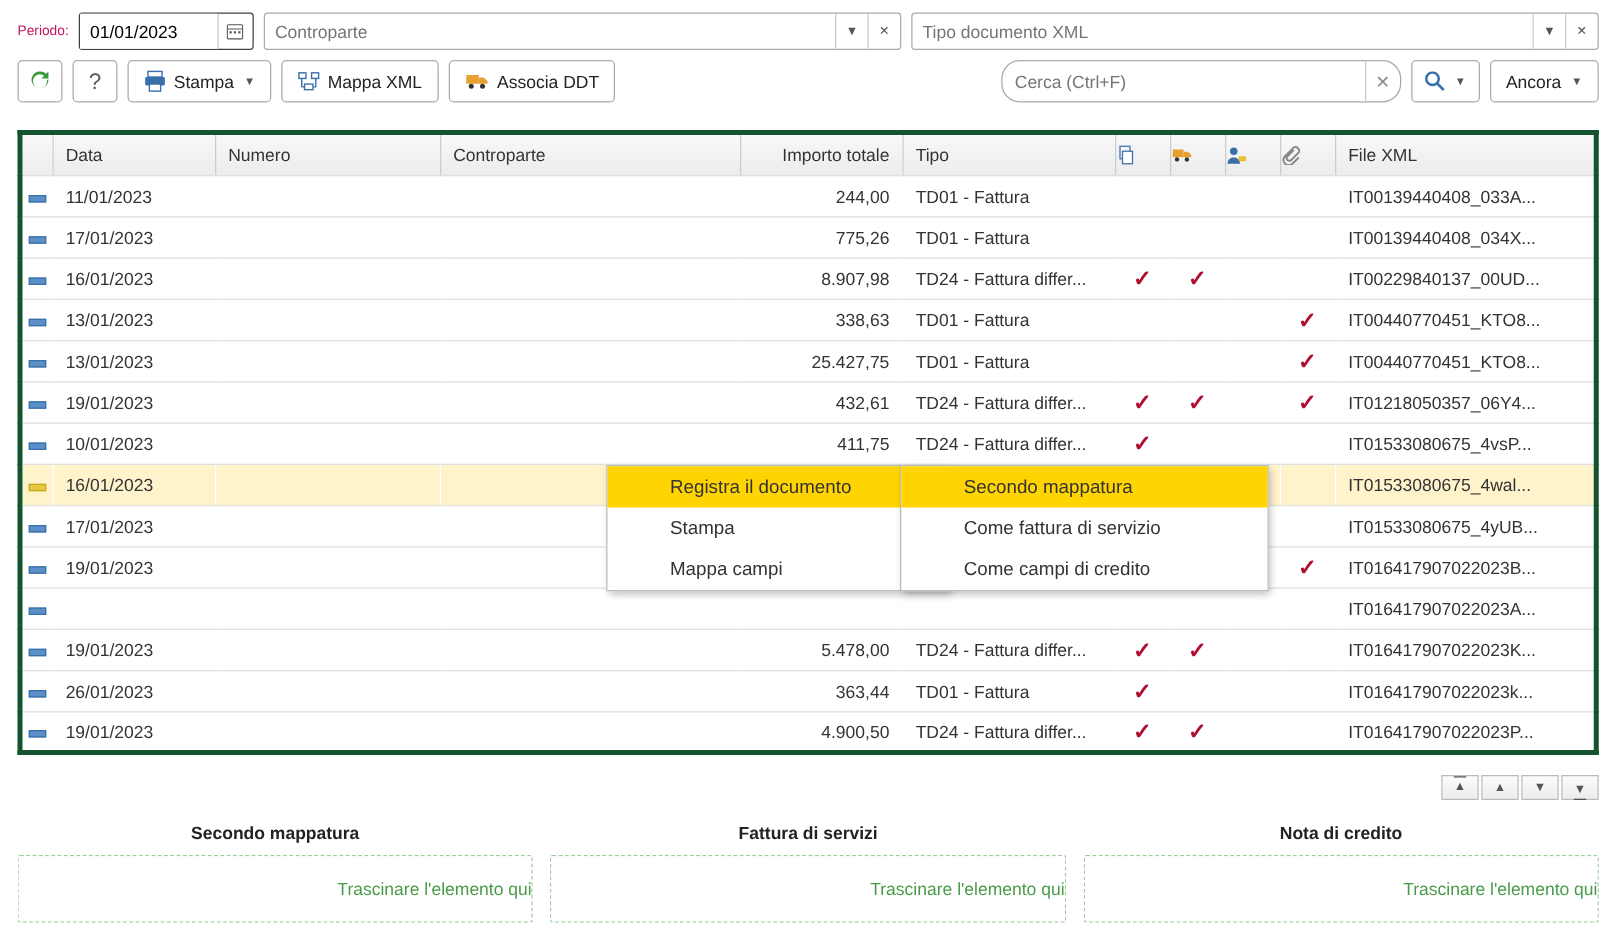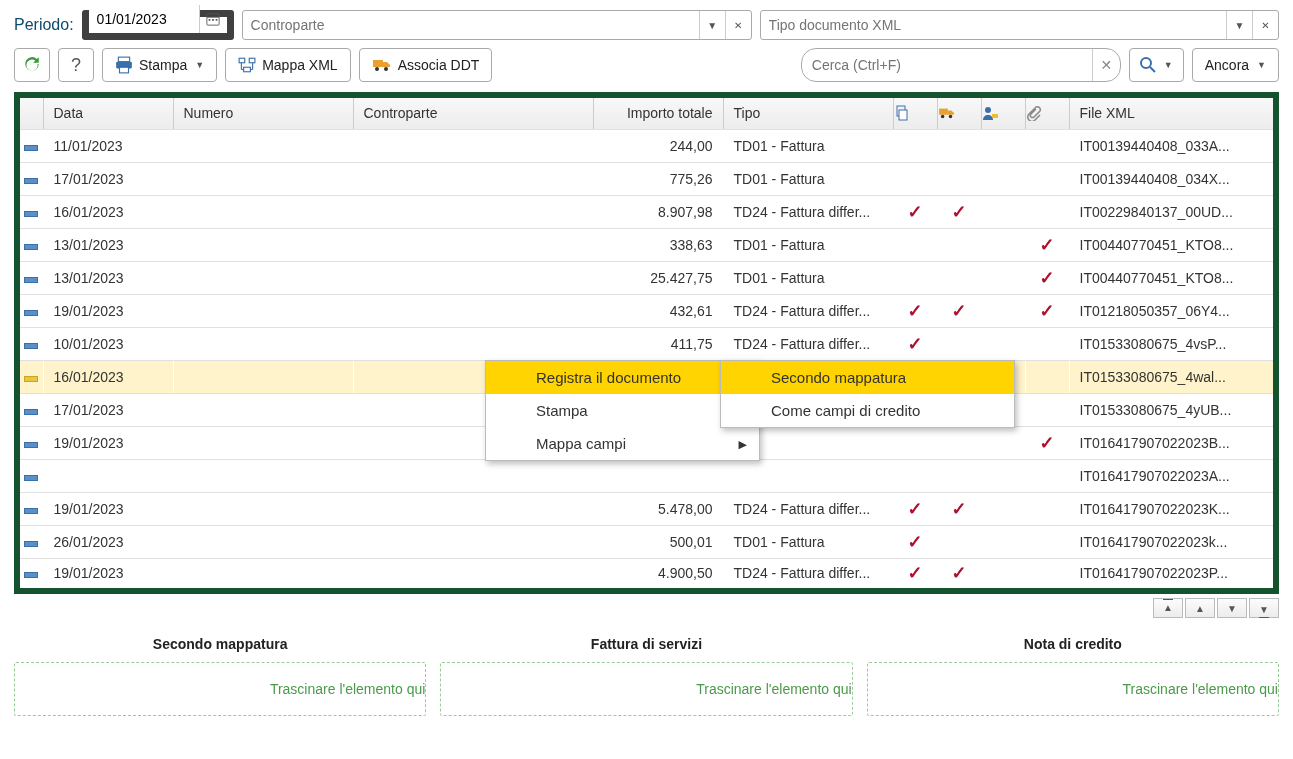--- a/index.html
+++ b/index.html
@@ -2,42 +2,42 @@
 <html><head>
 <meta charset="utf-8">
 <style>
 * { box-sizing: border-box; margin: 0; padding: 0; }
 body { font-family: Arial, sans-serif; font-size: 14px; color: #333; background: #fff; }
 
 
 .toolbar { display: flex; align-items: center; gap: 8px; padding: 10px 14px 4px 14px; }
 .toolbar2 { display: flex; align-items: center; gap: 8px; padding: 4px 14px 10px 14px; }
 
-.label { font-size: 16px; color: #0c4a6e; }
-
-.date-input-wrap { display: flex; align-items: flex-end; border: 7px solid #404040; border-radius: 3px; height: 30px; background: #fff; }
+.label { font-size: 11px; color: #be185d; }
+
+.date-input-wrap { display: flex; align-items: flex-end; border: 1px solid #404040; border-radius: 3px; height: 30px; background: #fff; }
 .date-input { border: none; padding: 0 8px; height: 28px; width: 110px; font-size: 14px; outline: none; }
 .date-icon-btn { width: 28px; height: 28px; display: flex; align-items: center; justify-content: center; border-left: 1px solid #ccc; cursor: pointer; }
 
 .combo { display: flex; align-items: center; border: 1px solid #aaa; border-radius: 3px; height: 30px; background: #fff; flex: 1; }
 .combo-input { border: none; padding: 0 8px; height: 28px; flex: 1; font-size: 14px; color: #888; outline: none; background: transparent; }
 .combo-btn { width: 26px; height: 28px; display: flex; align-items: center; justify-content: center; border-left: 1px solid #ccc; cursor: pointer; font-size: 10px; color: #555; }
 
 .btn { display: inline-flex; align-items: center; gap: 6px; height: 34px; padding: 0 12px; border: 1px solid #aaa; border-radius: 4px; background: #fff; cursor: pointer; font-size: 14px; color: #222; }
 .btn-icon-only { padding: 0; width: 36px; justify-content: center; }
 .btn .caret { font-size: 9px; color: #555; margin-left: 2px; }
 
 .search-wrap { display: flex; align-items: center; border: 1px solid #aaa; border-radius: 15px; height: 34px; background: #fff; width: 320px; }
 .search-input { border: none; padding: 0 10px; height: 32px; flex: 1; font-size: 14px; color: #888; outline: none; background: transparent; }
 .search-clear { width: 28px; height: 32px; display: flex; align-items: center; justify-content: center; border-left: 1px solid #ccc; cursor: pointer; color: #888; }
 
 .spacer { flex: 1; }
 
 
-.table { border: 6px solid #14532d; border-collapse: collapse; width: calc(100% - 28px); margin: 0 14px; table-layout: fixed; }
+.table { border: 4px solid #14532d; border-collapse: collapse; width: calc(100% - 28px); margin: 12px 14px; table-layout: fixed; }
 .table th, .table td { border-bottom: 1px solid #e0e0e0; padding: 0 10px; height: 33px; overflow: hidden; white-space: nowrap; text-overflow: ellipsis; font-size: 14px; }
 .table th { background: linear-gradient(#f8f8f8, #ececec); text-align: left; font-weight: normal; color: #333; border-right: 1px solid #ccc; height: 34px; }
 .table td { border-right: 1px solid transparent; }
 .col-handle { width: 26px; padding: 0 !important; text-align: center; }
 .col-data { width: 130px; }
 .col-numero { width: 180px; }
 .col-contro { width: 240px; }
 .col-importo { width: 130px; text-align: right; }
 .col-tipo { width: 170px; }
 .col-i1, .col-i2, .col-i3, .col-i4 { width: 44px; text-align: center; padding: 0 !important; }
@@ -353,21 +353,21 @@
           <td class="col-i2"><span class="check">✓</span></td>
           <td class="col-i3"></td>
           <td class="col-i4"></td>
           <td class="col-file">IT016417907022023K...</td>
         </tr>
         <tr class="row">
           <td class="col-handle"><span class="row-handle"></span></td>
           <td class="col-data">26/01/2023</td>
           <td class="col-numero"></td>
           <td class="col-contro"></td>
-          <td class="col-importo">500,01</td>
+          <td class="col-importo">363,44</td>
           <td class="col-tipo">TD01 - Fattura</td>
           <td class="col-i1"><span class="check">✓</span></td>
           <td class="col-i2"></td>
           <td class="col-i3"></td>
           <td class="col-i4"></td>
           <td class="col-file">IT016417907022023k...</td>
         </tr>
         <tr class="row">
           <td class="col-handle"><span class="row-handle"></span></td>
           <td class="col-data">19/01/2023</td>
@@ -393,20 +393,21 @@
     <span>Stampa</span>
     <span class="sub-caret">▶</span>
   </div>
   <div class="item">
     <span>Mappa campi</span>
     <span class="sub-caret">▶</span>
   </div>
 </div>
 <div class="context-menu" style="left:720px; top:268px; width:295px;">
   <div class="item hl"><span>Secondo mappatura</span></div>
+  <div class="item"><span>Come fattura di servizio</span></div>
   <div class="item"><span>Come campi di credito</span></div>
 </div>
 </div>
 
 <div class="nav-arrows">
   <div class="nav-btn">
       <span style="position:relative;top:-1px">▲<span style="position:absolute;left:0;right:0;top:-3px;border-top:1.5px solid #555"></span></span>
     </div>
   <div class="nav-btn">
       <span>▲</span>

